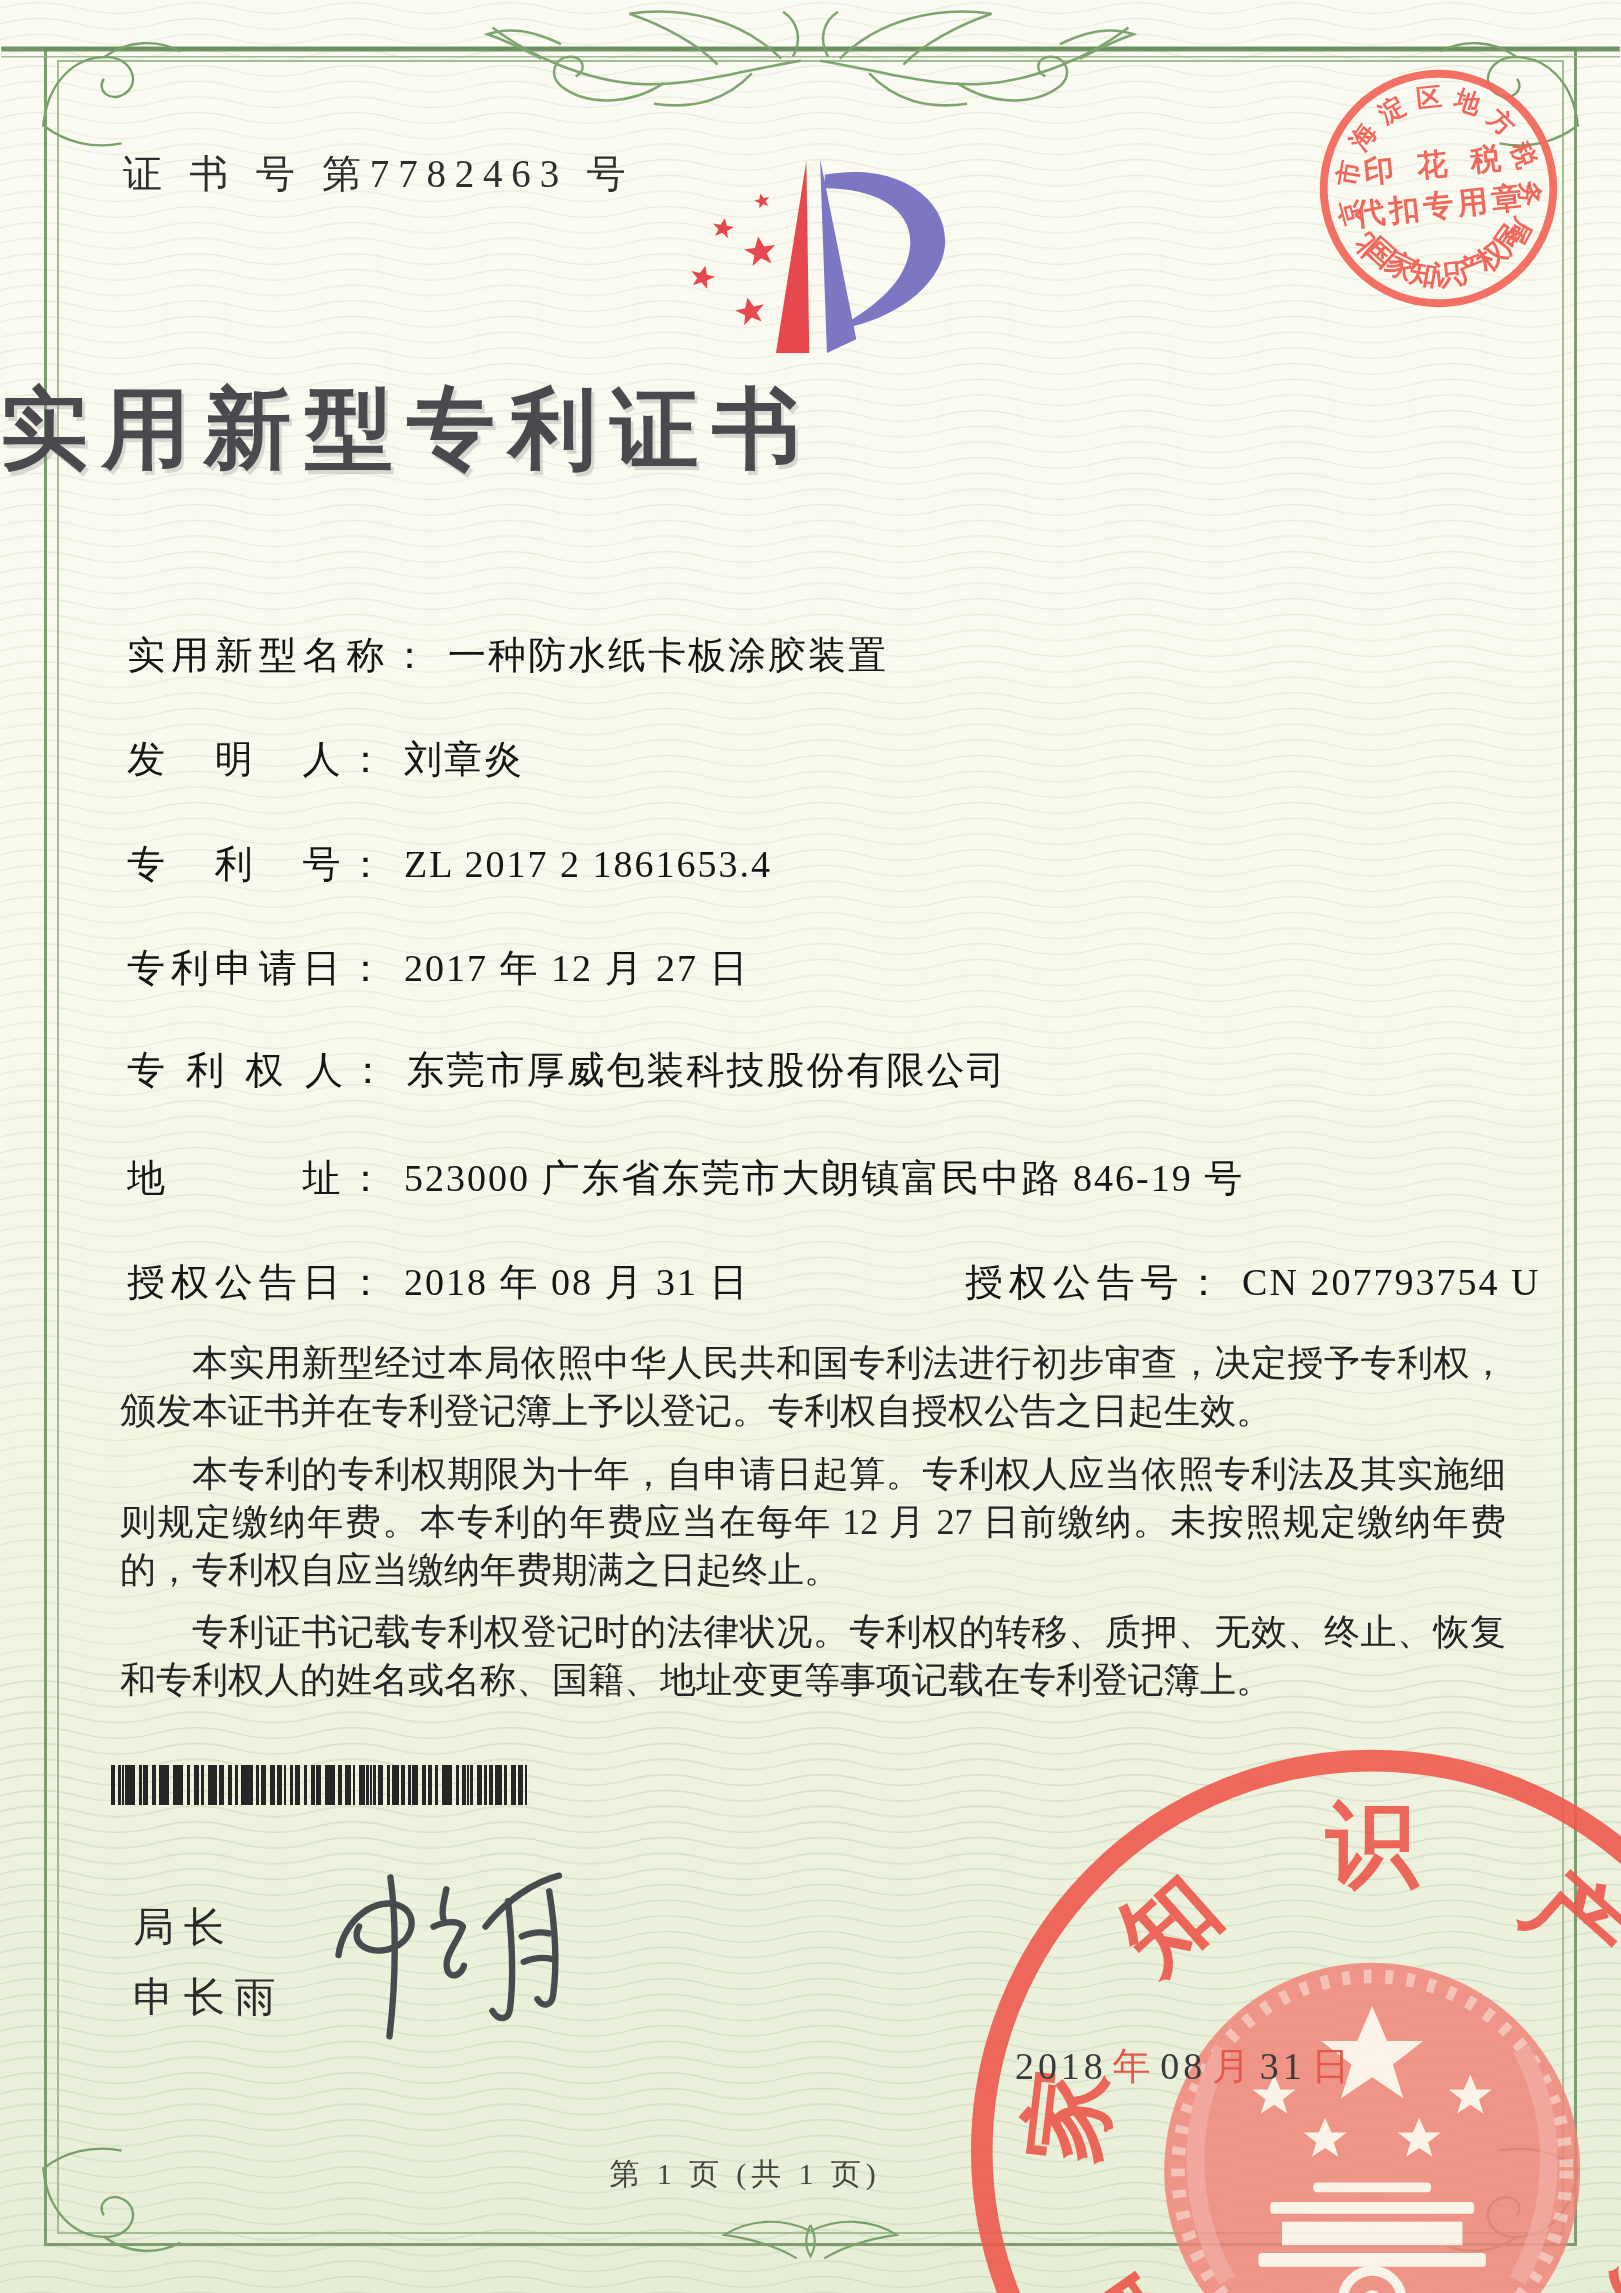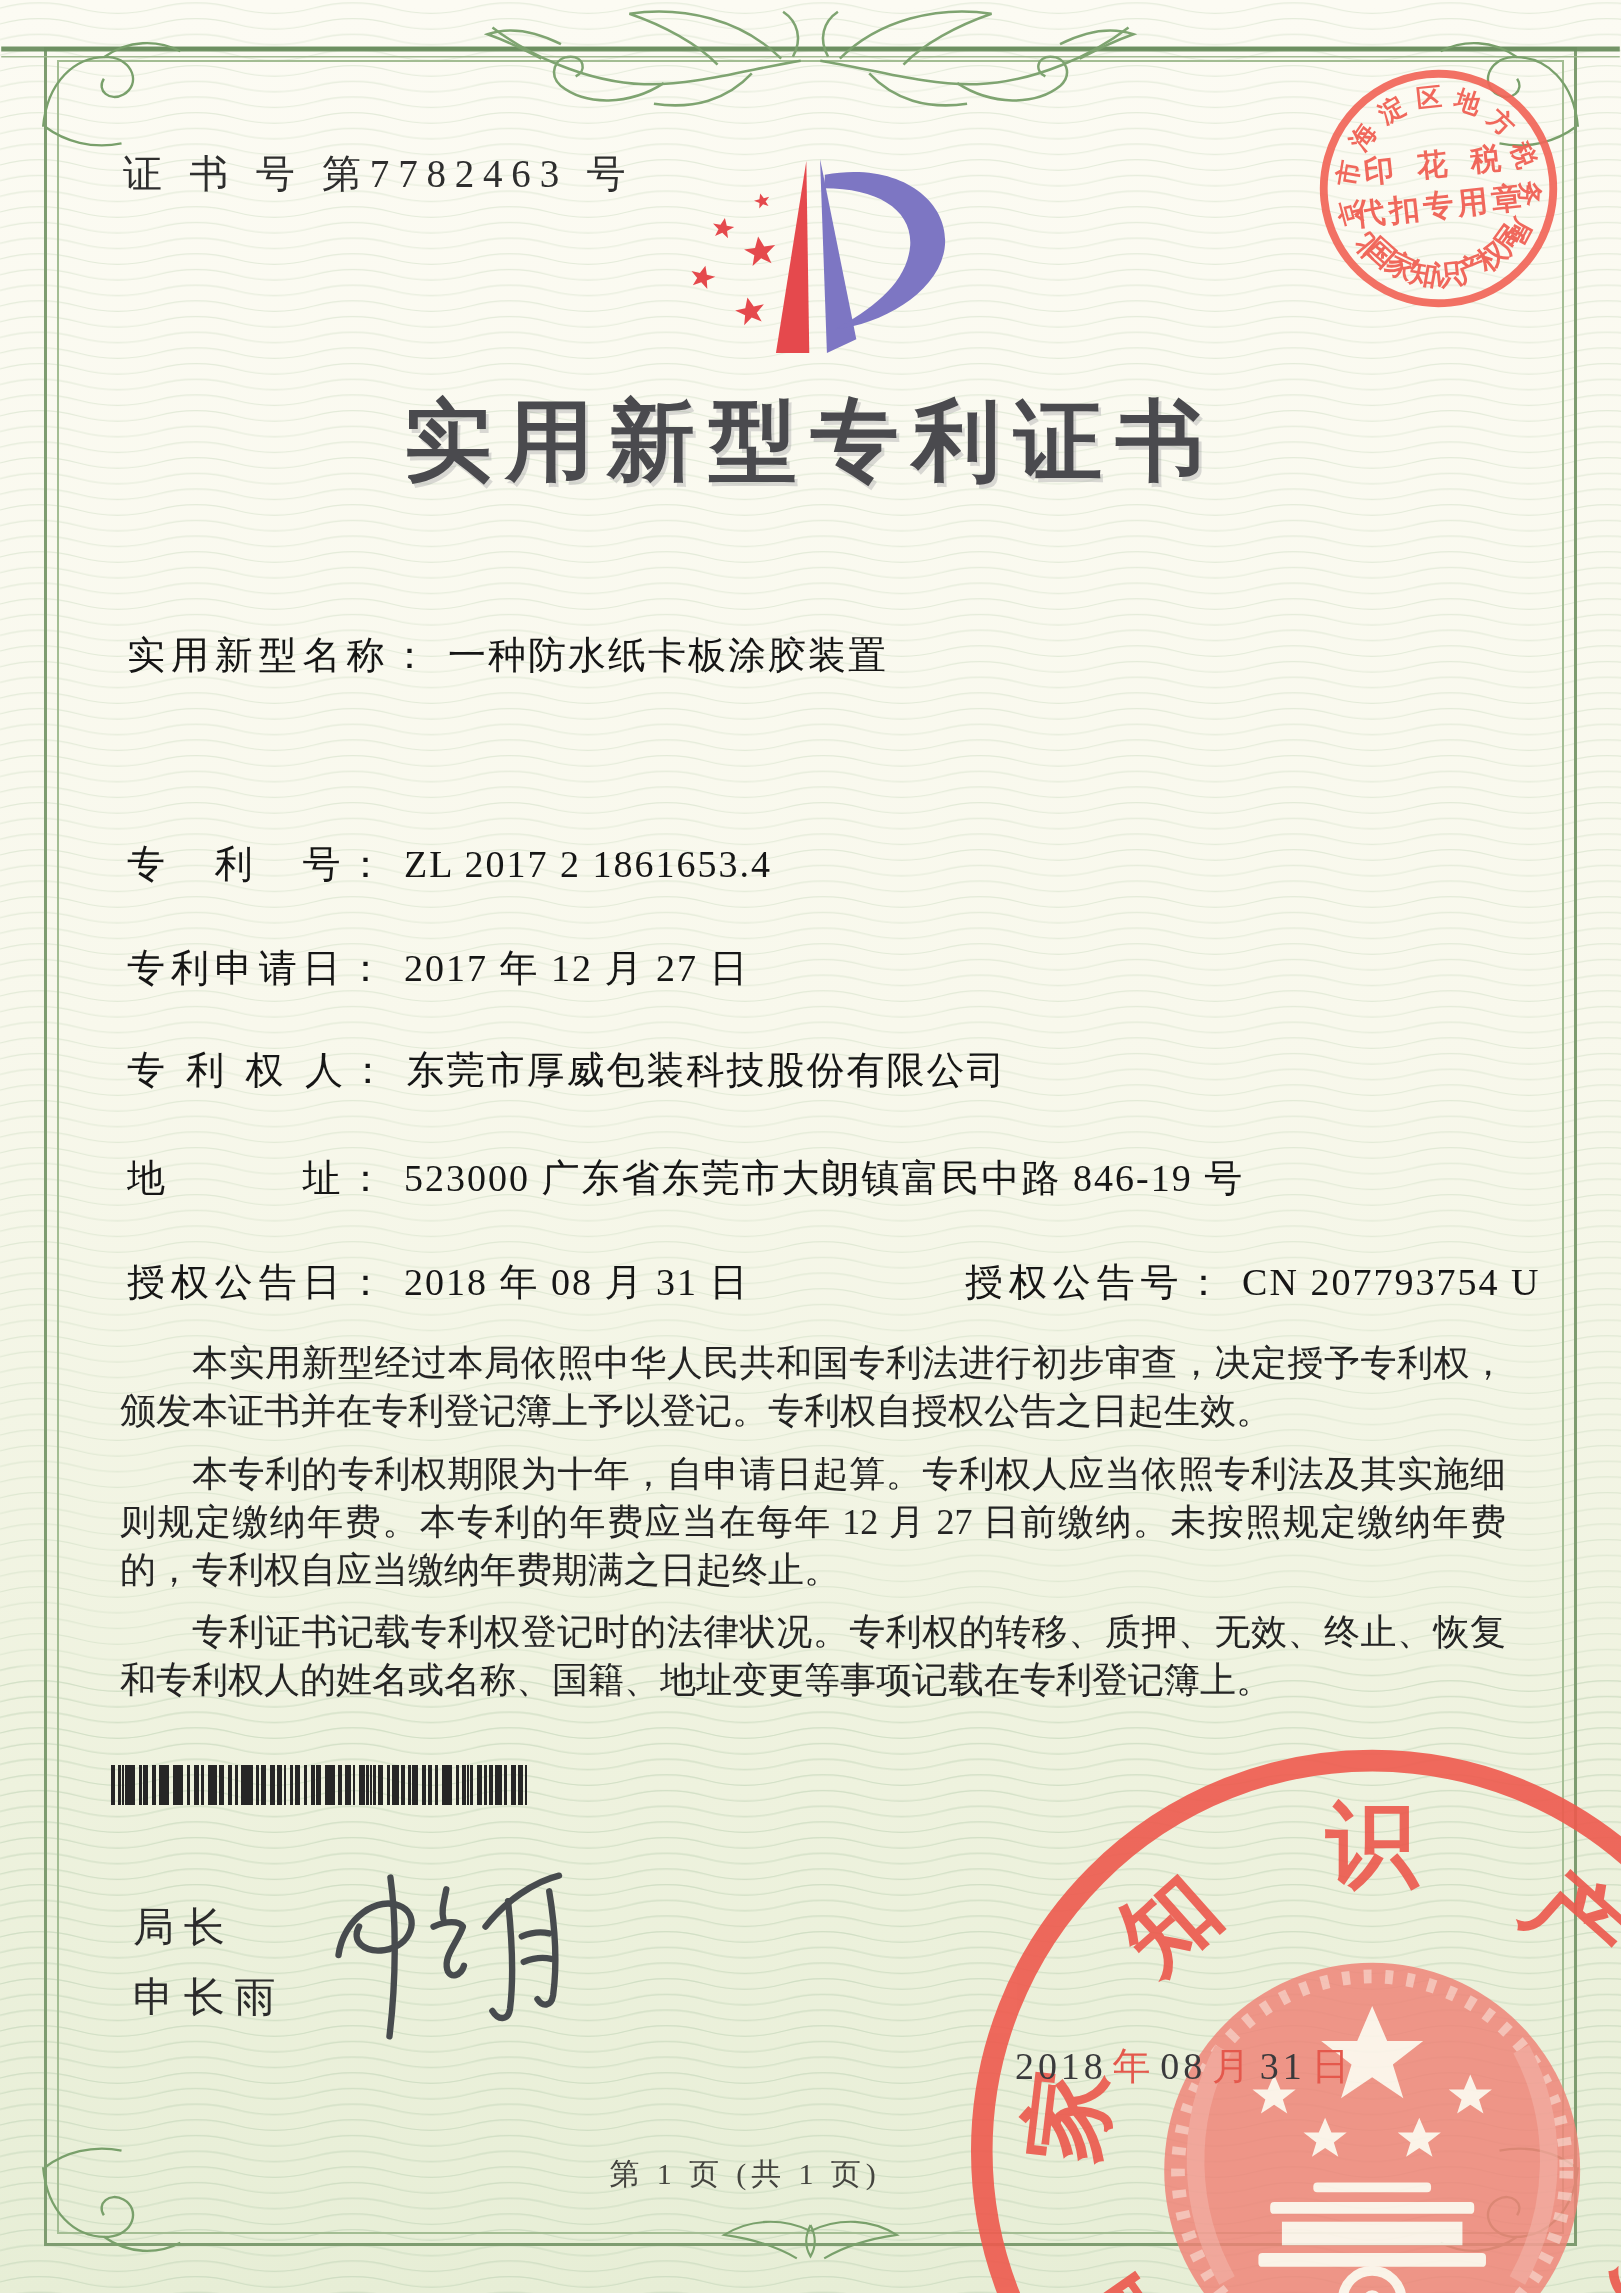--- a/index.html
+++ b/index.html
@@ -15,21 +15,21 @@
   svg text{font-family:"Liberation Serif","DejaVu Serif",serif;}
 
   
   .frame-outer{position:absolute; left:44px; top:47px; width:1533px; height:2199px;
     border:3.9px solid #7e9c70;}
   .frame-inner{position:absolute; left:57px; top:60px; width:1507px; height:2174px;
     border:2px solid #a3bd93;}
 
   .cert-no{position:absolute; left:123px; top:147px; font-size:39px; letter-spacing:8.8px; color:#2e2e2e;}
 
-  .title{position:absolute; left:0; right:0; top:382px; margin:0; text-align:center;
+  .title{position:absolute; left:0; right:0; top:370px; margin:0; 
     font-size:88px; font-weight:700; letter-spacing:13.7px; color:#4a4a4e;
     text-shadow:2.9px 3.9px 0 rgba(130,130,136,.28);}
 
   .row{position:absolute; left:127px; font-size:38px; letter-spacing:2px; white-space:nowrap; color:#161616;}
   .row .lbl{letter-spacing:5.9px;}
   .row .val{margin-left:13.7px;}
 
   .paras{position:absolute; left:120px; top:1339px; width:1386px;
     font-size:36px; line-height:48px; text-align:justify; color:#242424;}
   .paras p{margin:0 0 14.7px 0; text-indent:2em;}
@@ -122,20 +122,21 @@
     </g>
     <g fill="#7d76c3">
       <polygon points="147,14 154,212 184,198"></polygon>
       <path d="M152,30 C232,16 281,60 274,106 C267,150 212,182 162,188 C202,166 236,140 239,102 C241,66 206,44 151,44 Z"></path>
     </g>
   </svg>
 
   <h1 class="title">实用新型专利证书</h1>
 
   <div class="row" style="top:630px"><span class="lbl">实用新型名称：</span><span class="val">一种防水纸卡板涂胶装置</span></div>
+  <div class="row" style="top:734px"><span class="lbl">发　明　人：</span><span class="val">刘章炎</span></div>
   <div class="row" style="top:839px"><span class="lbl">专　利　号：</span><span class="val">ZL 2017 2 1861653.4</span></div>
   <div class="row" style="top:943px"><span class="lbl">专利申请日：</span><span class="val">2017 年 12 月 27 日</span></div>
   <div class="row" style="top:1045px"><span class="lbl">专 利 权 人：</span><span class="val">东莞市厚威包装科技股份有限公司</span></div>
   <div class="row" style="top:1153px"><span class="lbl">地　　　址：</span><span class="val">523000  广东省东莞市大朗镇富民中路 846-19 号</span></div>
 
   <div class="row" style="top:1257px"><span class="lbl">授权公告日：</span><span class="val">2018 年 08 月 31 日</span></div>
   <div class="row" style="top:1257px; left:965px;text-align:right;"><span class="lbl">授权公告号：</span><span class="val">CN 207793754 U</span></div>
 
   <div class="paras">
     <p>本实用新型经过本局依照中华人民共和国专利法进行初步审查，决定授予专利权，颁发本证书并在专利登记簿上予以登记。专利权自授权公告之日起生效。</p>

